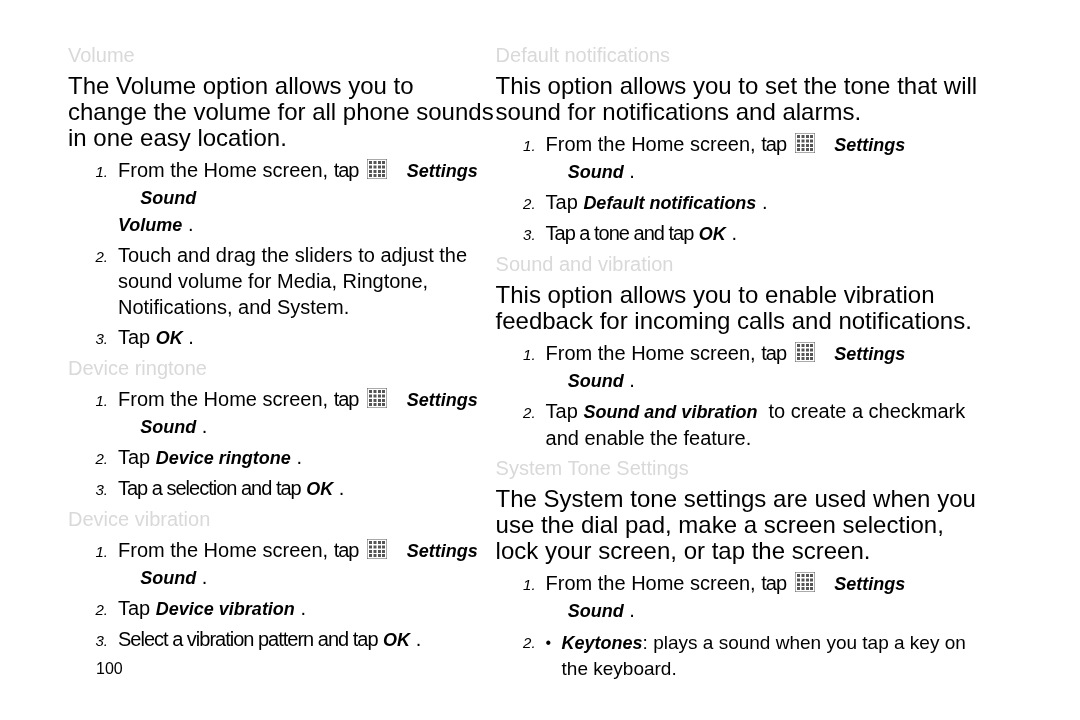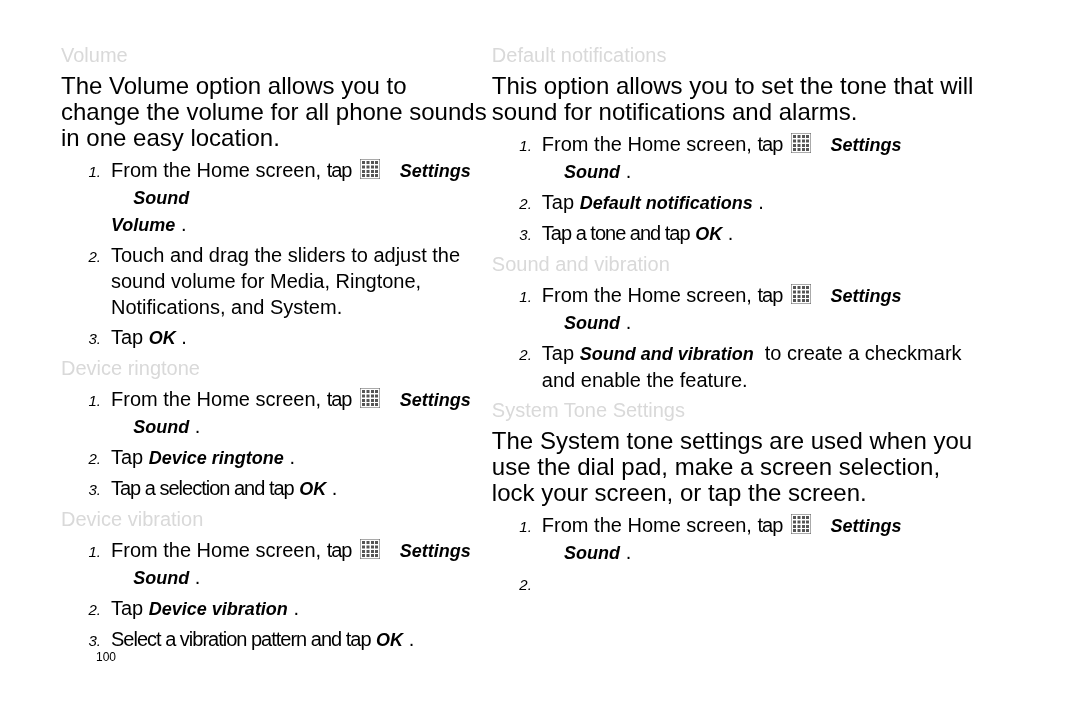--- a/index.html
+++ b/index.html
@@ -9,21 +9,21 @@
     height: 720px;
     background: #ffffff;
     font-family: Arial, Helvetica, sans-serif;
     color: #000000;
     overflow: hidden;
   }
   .page {
     position: relative;
     width: 978px;
     height: 720px;
-    padding: 44px 0 0 1px;
+    padding: 44px 0 0 8px;
     box-sizing: border-box;
     border-radius: 19px;
   }
   .columns {
     display: flex;
     flex-direction: row;
     width: 100%;
   }
   .col {
     width: 512px;
@@ -97,22 +97,22 @@
   ul.bullets > li::before {
     content: "•";
     position: absolute;
     left: -6px;
     top: 0;
     font-size: 16px;
   }
   .page-num {
     position: absolute;
     left: 96px;
-    bottom: 56px;
-    font-size: 12px;
+    bottom: 42px;
+    font-size: 16px;
   }
   .overlap {
     letter-spacing: -1px;
   }
 </style>
 </head>
 <body>
 
 <div class="page">
   <div class="columns">
@@ -283,20 +283,21 @@
           <span>Tap</span>
           <span class="sub">Default notifications</span> .
         </li>
         <li><span class="num">3</span>
           <span class="overlap">Tap a tone and tap</span>
           <span class="sub">OK</span> .
         </li>
       </ol>
 
       <h2 class="section">Sound and vibration</h2>
+      <p class="body">This option allows you to enable vibration feedback for incoming calls and notifications.</p>
       <ol class="steps">
         <li><span class="num">1</span>
           <span>From the Home screen,</span>
           <span class="overlap">tap</span>
           <span class="icon-grid">
             <svg width="20" height="20" viewBox="0 0 20 20">
                 <rect x="0" y="0" width="20" height="20" fill="none" stroke="#555" stroke-width="1"></rect>
                 <g fill="#555">
                   <rect x="2" y="2" width="3" height="3"></rect>
                   <rect x="6.5" y="2" width="3" height="3"></rect>
@@ -355,18 +356,23 @@
                   <rect x="15" y="15" width="3" height="3"></rect>
                 </g>
               </svg>
           </span>
           &nbsp;&nbsp;<span class="sub">Settings</span>
           &nbsp;&nbsp;&nbsp;&nbsp;<span class="sub">Sound</span> .
         </li>
         <li><span class="num">2</span>
         </li>
       </ol>
+      <ul class="bullets">
+        <li>
+          <span class="sub">Keytones</span><span>: plays a sound when you tap a key on the keyboard.</span>
+        </li>
+      </ul>
 
     </div>
   </div>
 
   <div class="page-num">100</div>
 </div>
 
 </body></html>

